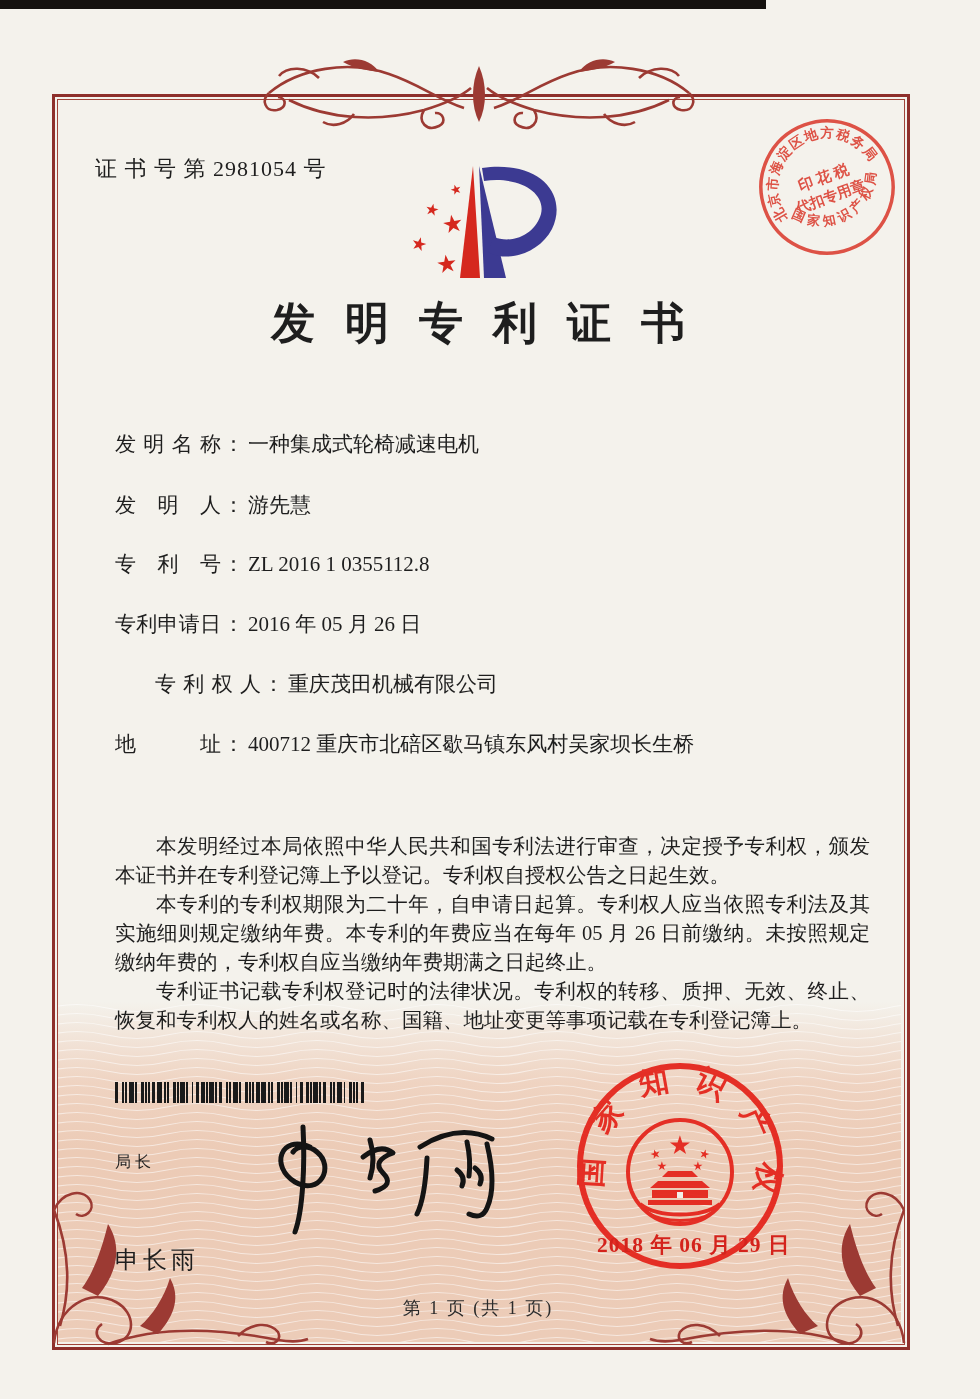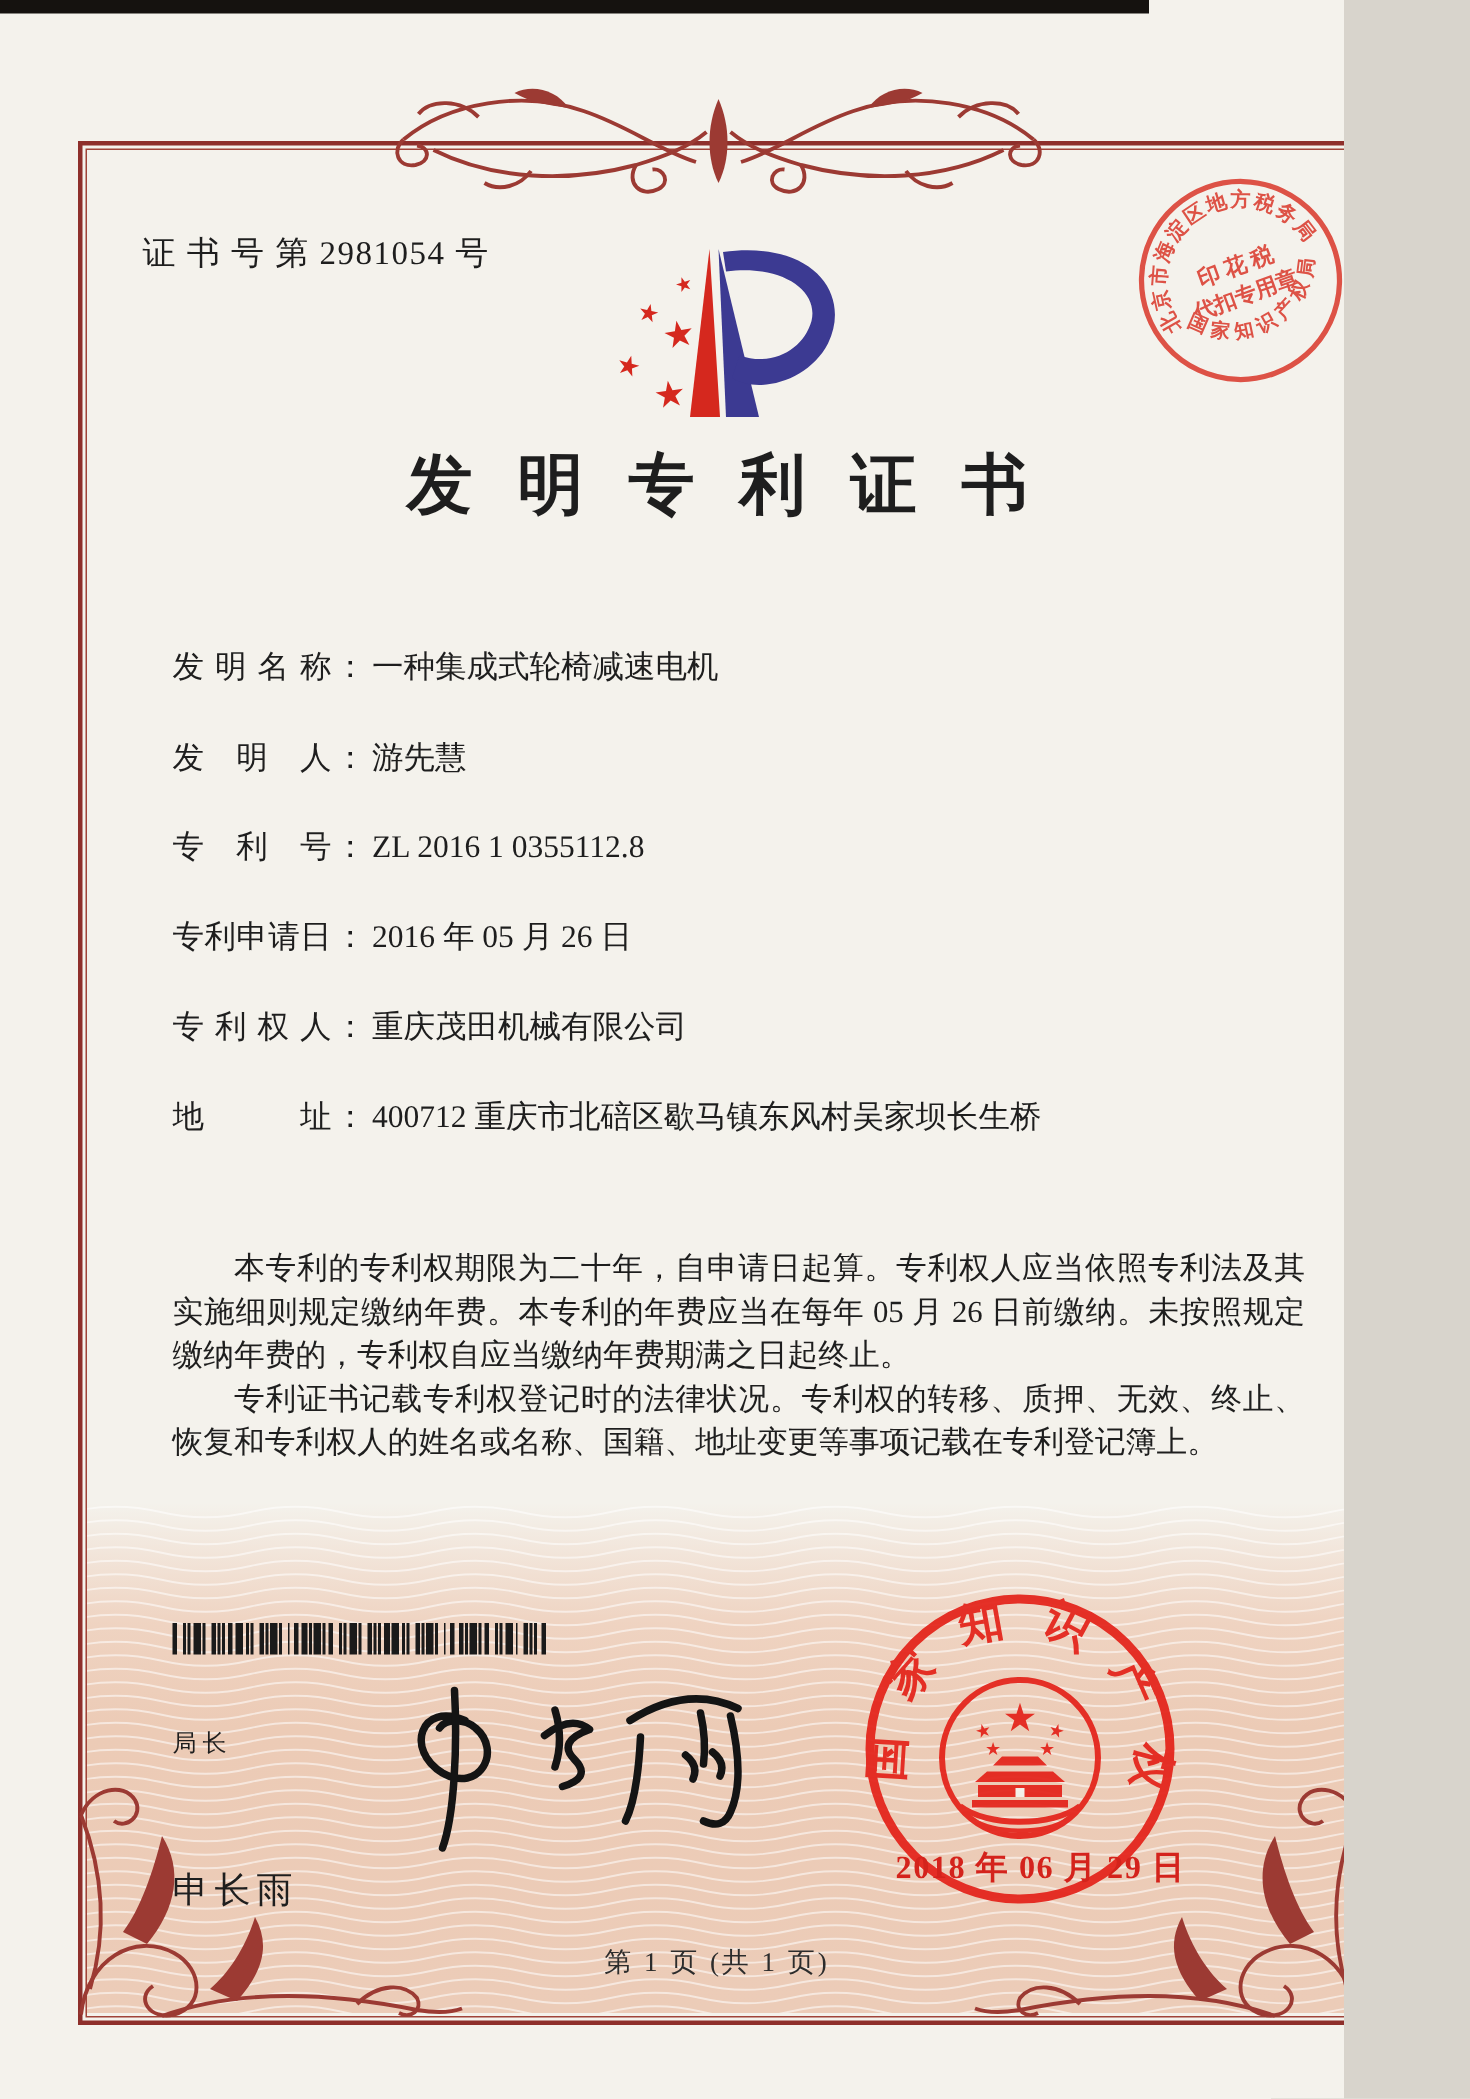--- a/index.html
+++ b/index.html
@@ -1,16 +1,16 @@
 <!DOCTYPE html>
 <html><head>
 <meta charset="utf-8">
 <style>
   html,body{margin:0;padding:0;background:#d8d4cc;}
-  .page{position:relative;width:896px;height:1399px;background:#f4f2ec;overflow:hidden;
+  .page{position:relative;width:980px;height:1399px;background:#f4f2ec;overflow:hidden;
         font-family:"Liberation Serif",serif;color:#1e1e1e;}
   .scan-strip{position:absolute;left:0;top:0;width:766px;height:9px;background:#15120f;}
 
   
   .frame{position:absolute;left:52px;top:94px;width:852px;height:1250px;
          border:3px solid #8e2f2b;z-index:5;pointer-events:none;}
   .frame::before{content:"";position:absolute;inset:2px;border:1px solid #a04338;}
 
   
   .pink-zone{position:absolute;left:57px;top:1002px;width:844px;height:340px;z-index:1;
@@ -183,28 +183,29 @@
   </div>
   <div class="row" style="top:430px;">
     <span class="flabel">发明名称</span><span class="colon">：</span><span>一种集成式轮椅减速电机</span>
   </div>
   <div class="row" style="top:550px;">
     <span class="flabel">专利号</span><span class="colon">：</span><span>ZL 2016 1 0355112.8</span>
   </div>
   <div class="row" style="top:610px;">
     <span class="flabel">专利申请日</span><span class="colon">：</span><span>2016 年 05 月 26 日</span>
   </div>
-  <div class="row" style="top:670px;">
+  <div class="row" style="top:670px;margin-left:40px;">
     <span class="flabel">专利权人</span><span class="colon">：</span><span>重庆茂田机械有限公司</span>
   </div>
   <div class="row" style="top:730px;">
     <span class="flabel">地址</span><span class="colon">：</span><span>400712 重庆市北碚区歇马镇东风村吴家坝长生桥</span>
   </div>
 
   <div class="paras">
+    <p>本发明经过本局依照中华人民共和国专利法进行审查，决定授予专利权，颁发本证书并在专利登记簿上予以登记。专利权自授权公告之日起生效。</p>
     <p>本专利的专利权期限为二十年，自申请日起算。专利权人应当依照专利法及其实施细则规定缴纳年费。本专利的年费应当在每年 05 月 26 日前缴纳。未按照规定缴纳年费的，专利权自应当缴纳年费期满之日起终止。</p>
     <p>专利证书记载专利权登记时的法律状况。专利权的转移、质押、无效、终止、恢复和专利权人的姓名或名称、国籍、地址变更等事项记载在专利登记簿上。</p>
   </div>
 
   <div class="barcode" id="barcode">
       <span style="display:inline-block;height:100%;width:3.2px;background:#1a1a1a;margin-right:3.9000000000000004px"></span>
       <span style="display:inline-block;height:100%;width:1.6px;background:#1a1a1a;margin-right:1.3px"></span>
       <span style="display:inline-block;height:100%;width:1.6px;background:#1a1a1a;margin-right:2.6px"></span>
       <span style="display:inline-block;height:100%;width:4.800000000000001px;background:#1a1a1a;margin-right:1.3px"></span>
       <span style="display:inline-block;height:100%;width:1.6px;background:#1a1a1a;margin-right:3.9000000000000004px"></span>

